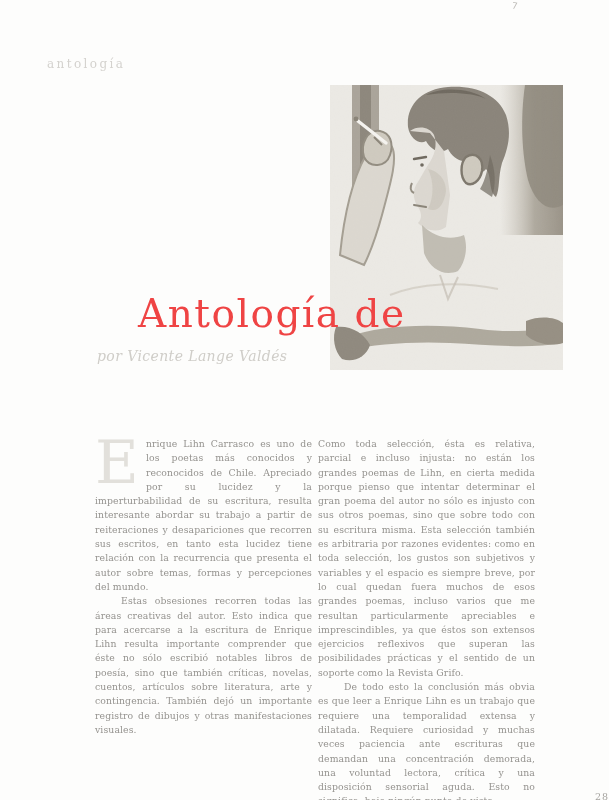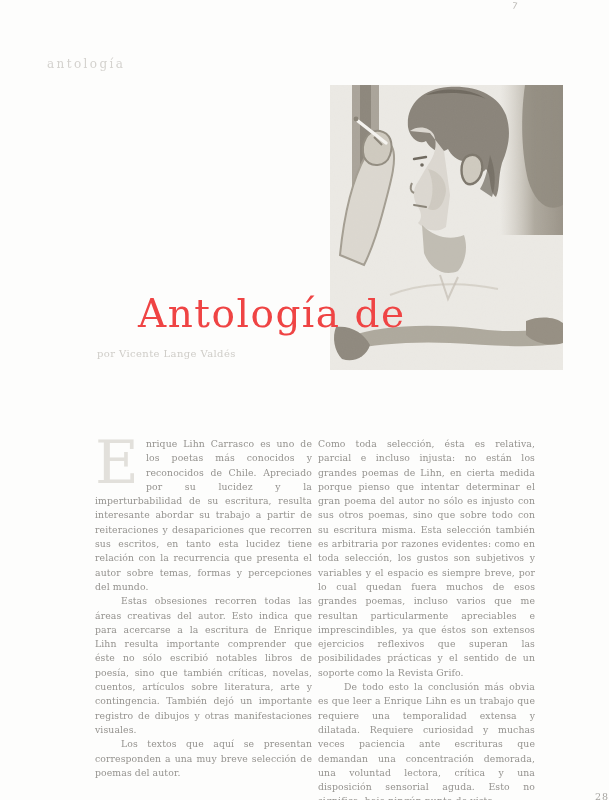--- a/index.html
+++ b/index.html
@@ -25,21 +25,21 @@
     position:absolute;left:330px;top:85px;width:233px;height:285px;
   }
 
   .headline{
     position:absolute;left:138px;top:291px;
     font-size:39px;font-weight:400;color:#ef4444;
     letter-spacing:1.5px;white-space:nowrap;z-index:3;
   }
   .byline{
     position:absolute;left:97px;top:348px;
-    font-size:10px;color:#cfcdc8;letter-spacing:0.4px;
+    font-size:14px;font-style:italic;color:#cfcdc8;letter-spacing:0.4px;
   }
 
   .columns{
     position:absolute;left:95px;top:437px;width:440px;
     display:flex;gap:6px;
   }
   .col{width:217px;}
   .col p{
     margin:0;
     font-size:9.3px;line-height:14.3px;
@@ -123,21 +123,20 @@
     </svg>
   </div>
 
   <div class="headline">Antología de</div>
   <div class="byline">por Vicente Lange Valdés</div>
 
   <div class="columns">
     <div class="col">
       <p><span class="dropcap">E</span><span>nrique Lihn Carrasco es uno de los poetas más conocidos y reconocidos de Chile. Apreciado por su lucidez y la imperturbabilidad de su escritura, resulta interesante abordar su trabajo a partir de reiteraciones y desapariciones que recorren sus escritos, en tanto esta lucidez tiene relación con la recurrencia que presenta el autor sobre temas, formas y percepciones del mundo.</span></p>
       <p class="indent">Estas obsesiones recorren todas las áreas creativas del autor. Esto indica que para acercarse a la escritura de Enrique Lihn resulta importante comprender que éste no sólo escribió notables libros de poesía, sino que también críticas, novelas, cuentos, artículos sobre literatura, arte y contingencia. También dejó un importante registro de dibujos y otras manifestaciones visuales.</p>
-      <p class="indent">Los textos que aquí se presentan corresponden a una muy breve selección de poemas del autor.</p>
     </div>
     <div class="col">
       <p>Como toda selección, ésta es relativa, parcial e incluso injusta: no están los grandes poemas de Lihn, en cierta medida porque pienso que intentar determinar el gran poema del autor no sólo es injusto con sus otros poemas, sino que sobre todo con su escritura misma. Esta selección también es arbitraria por razones evidentes: como en toda selección, los gustos son subjetivos y variables y el espacio es siempre breve, por lo cual quedan fuera muchos de esos grandes poemas, incluso varios que me resultan particularmente apreciables e imprescindibles, ya que éstos son extensos ejercicios reflexivos que superan las posibilidades prácticas y el sentido de un soporte como la Revista Grifo.</p>
       <p class="indent">De todo esto la conclusión más obvia es que leer a Enrique Lihn es un trabajo que requiere una temporalidad extensa y dilatada. Requiere curiosidad y muchas veces paciencia ante escrituras que demandan una concentración demorada, una voluntad lectora, crítica y una disposición sensorial aguda. Esto no significa, bajo ningún punto de vista,</p>
     </div>
   </div>
 
   <div class="page-number">28</div>
 
 </div>

